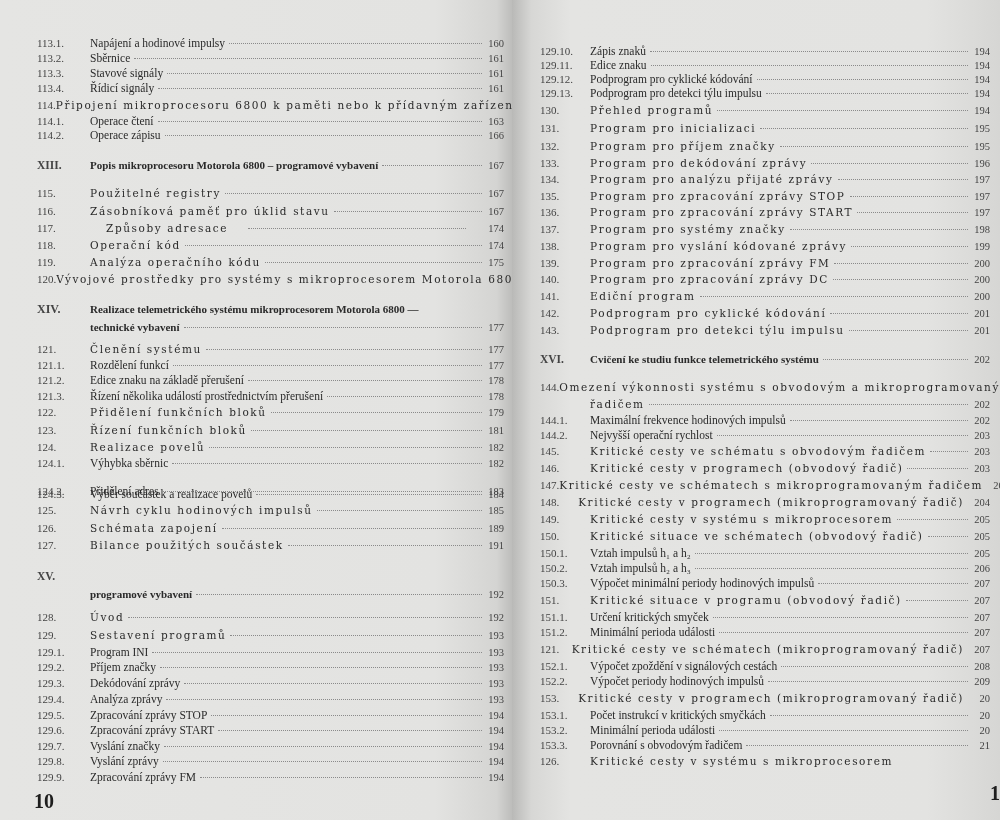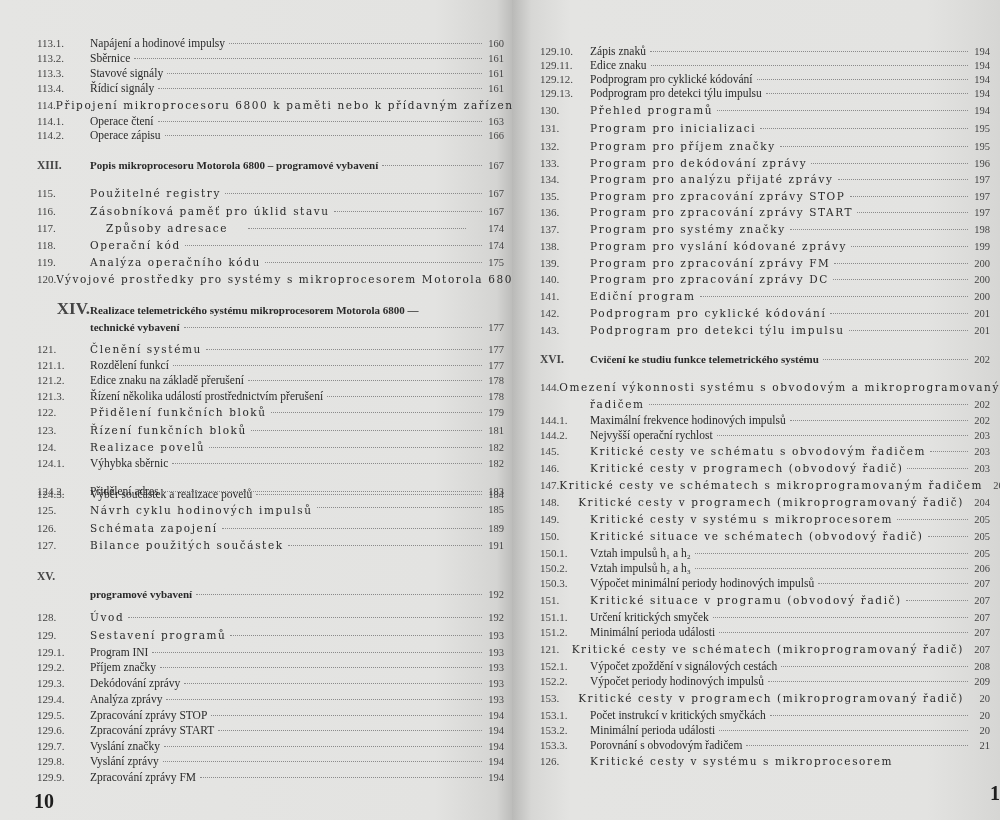--- a/index.html
+++ b/index.html
@@ -113,21 +113,21 @@
         <span class="leader"></span>
         <span class="pg">175</span>
       </div>
       <div class="row" style="top: 272px; left: 37px; width: 467px;">
         <span class="num" style="width: 53px;">120.</span>
         <span class="title spaced">Vývojové prostředky pro systémy s mikroprocesorem Motorola 6800</span>
         <span class="leader"></span>
         <span class="pg">175</span>
       </div>
       <div class="row" style="top: 302px; left: 37px; width: 467px;">
-        <span class="num" style="width: 53px; font-weight: bold; font-size: 17px; text-align: right;">XIV.</span>
+        <span class="num" style="width: 53px; font-weight: bold; font-size: 12px;">XIV.</span>
         <span class="title bold">Realizace telemetrického systému mikroprocesorem Motorola 6800 —</span>
       </div>
       <div class="row" style="top: 320px; left: 37px; width: 467px;">
         <span class="num" style="width: 53px; font-weight: bold; font-size: 11.5px;"></span>
         <span class="title bold">technické vybavení</span>
         <span class="leader"></span>
         <span class="pg">177</span>
       </div>
       <div class="row" style="top: 342px; left: 37px; width: 467px;">
         <span class="num" style="width: 53px;">121.</span>
@@ -182,21 +182,21 @@
         <span class="title plain">Přidělení adres</span>
         <span class="leader"></span>
         <span class="pg">183</span>
       </div>
       <div class="row" style="top: 487px; left: 37px; width: 467px;">
         <span class="num" style="width: 53px;">124.3.</span>
         <span class="title plain">Výběr součástek a realizace povelů</span>
         <span class="leader"></span>
         <span class="pg">184</span>
       </div>
-      <div class="row" style="top: 503px; left: 37px; width: 467px; align-items: center;">
+      <div class="row" style="top: 503px; left: 37px; width: 467px;">
         <span class="num" style="width: 53px;">125.</span>
         <span class="title spaced">Návrh cyklu hodinových impulsů</span>
         <span class="leader"></span>
         <span class="pg">185</span>
       </div>
       <div class="row" style="top: 521px; left: 37px; width: 467px;">
         <span class="num" style="width: 53px;">126.</span>
         <span class="title spaced">Schémata zapojení</span>
         <span class="leader"></span>
         <span class="pg">189</span>

